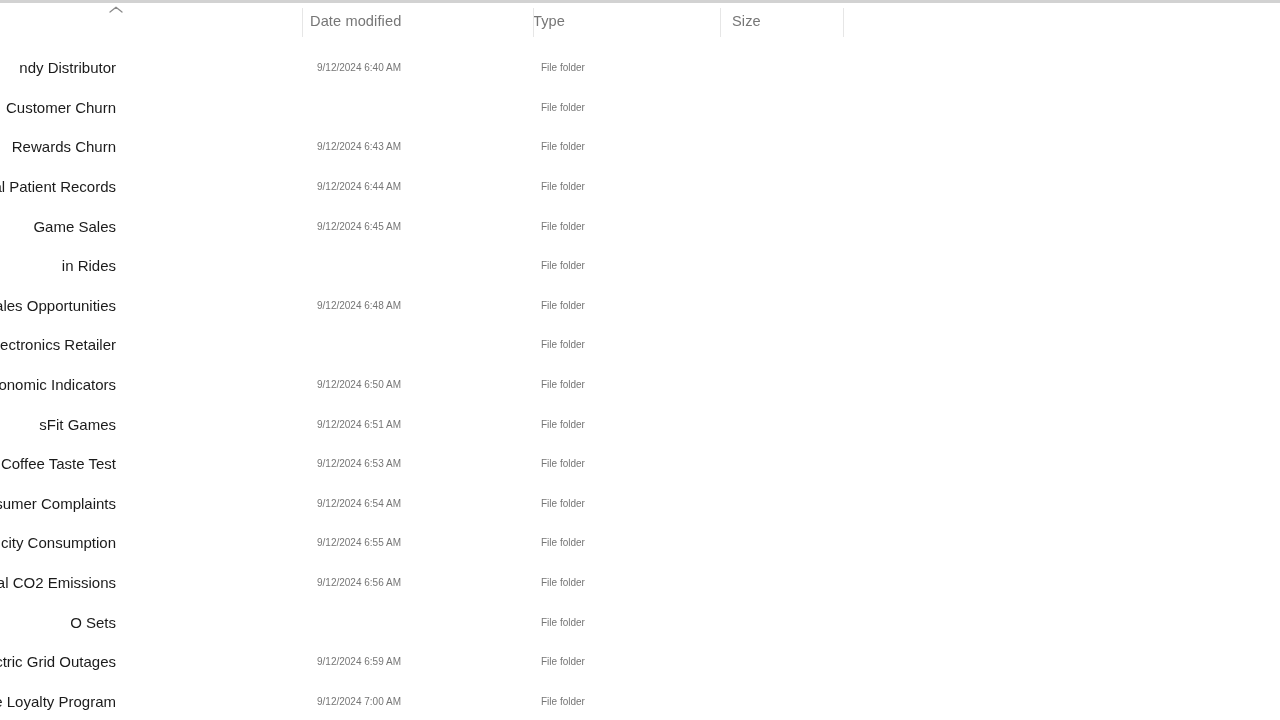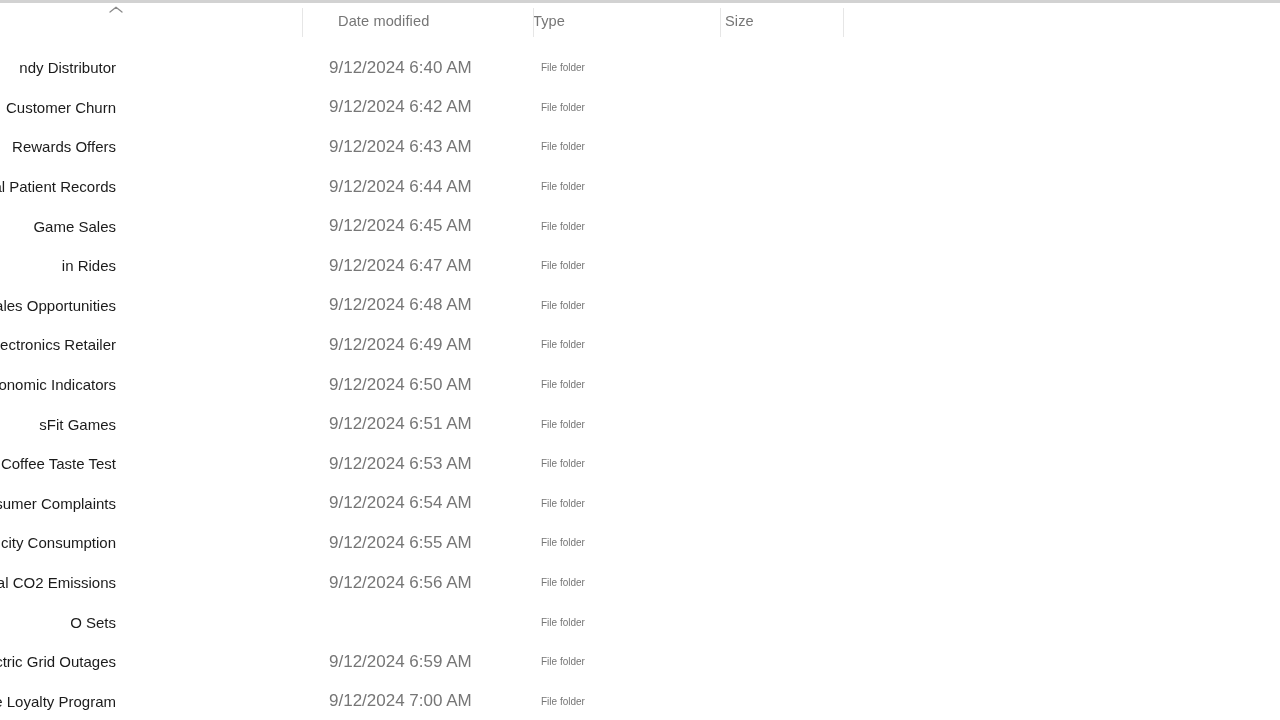--- a/index.html
+++ b/index.html
@@ -71,23 +71,23 @@
     position: absolute;
     left: 108px;
     top: 2px;
     width: 16px;
     height: 10px;
   }
   .sort-chevron svg { display: block; }
 
   
   #head-name      { left: 0px;   width: 302px; }
-  #head-date      { left: 314px; width: 231px; padding-left: 24px; }
+  #head-date      { left: 286px; width: 231px; padding-left: 24px; }
   #head-type      { left: 533px; width: 187px; padding-left: 0; }
-  #head-size      { left: 720px; width: 123px; padding-left: 5px; }
+  #head-size      { left: 720px; width: 123px; padding-left: 12px; }
 
   #div-name-date  { left: 302px; }
   #div-date-type  { left: 533px; }
   #div-type-size  { left: 720px; }
   #div-size-end   { left: 843px; }
 
   
   .file-list {
     position: absolute;
     left: 0;
@@ -117,23 +117,23 @@
   .cell-name {
     left: 0px;
     width: 302px;
     font-size: 15px;
     color: #1b1b1b;
     justify-content: flex-end;
     padding-right: 186px;
   }
 
   .cell-date {
-    left: 329px;
+    left: 317px;
     width: 216px;
-    font-size: 17px;
+    font-size: 10px;
     color: #767676;
   }
 
   .cell-type {
     left: 541px;
     width: 179px;
     font-size: 10px;
     color: #767676;
   }
 
@@ -182,57 +182,54 @@
 
   <div class="file-list" id="file-list">
       <div class="file-row">
         <div class="cell cell-name">ndy Distributor</div>
         <div class="cell cell-date">9/12/2024 6:40 AM</div>
         <div class="cell cell-type">File folder</div>
         <div class="cell cell-size"></div>
       </div>
       <div class="file-row">
         <div class="cell cell-name">Customer Churn</div>
-        <div class="cell cell-date">9/12/2024 6:42 AM</div>
-        <div class="cell cell-type">File folder</div>
-        <div class="cell cell-size"></div>
-      </div>
-      <div class="file-row">
-        <div class="cell cell-name">Rewards Offers</div>
+        <div class="cell cell-type">File folder</div>
+        <div class="cell cell-size"></div>
+      </div>
+      <div class="file-row">
+        <div class="cell cell-name">Rewards Churn</div>
         <div class="cell cell-date">9/12/2024 6:43 AM</div>
         <div class="cell cell-type">File folder</div>
         <div class="cell cell-size"></div>
       </div>
       <div class="file-row">
         <div class="cell cell-name">tal Patient Records</div>
         <div class="cell cell-date">9/12/2024 6:44 AM</div>
         <div class="cell cell-type">File folder</div>
         <div class="cell cell-size"></div>
       </div>
       <div class="file-row">
         <div class="cell cell-name"> Game Sales</div>
         <div class="cell cell-date">9/12/2024 6:45 AM</div>
         <div class="cell cell-type">File folder</div>
         <div class="cell cell-size"></div>
       </div>
       <div class="file-row">
         <div class="cell cell-name">in Rides</div>
-        <div class="cell cell-date">9/12/2024 6:47 AM</div>
         <div class="cell cell-type">File folder</div>
         <div class="cell cell-size"></div>
       </div>
       <div class="file-row">
         <div class="cell cell-name">Sales Opportunities</div>
         <div class="cell cell-date">9/12/2024 6:48 AM</div>
         <div class="cell cell-type">File folder</div>
         <div class="cell cell-size"></div>
       </div>
       <div class="file-row">
         <div class="cell cell-name">l Electronics Retailer</div>
-        <div class="cell cell-date">9/12/2024 6:49 AM</div>
         <div class="cell cell-type">File folder</div>
         <div class="cell cell-size"></div>
       </div>
       <div class="file-row">
         <div class="cell cell-name">d Economic Indicators</div>
         <div class="cell cell-date">9/12/2024 6:50 AM</div>
         <div class="cell cell-type">File folder</div>
         <div class="cell cell-size"></div>
       </div>
       <div class="file-row">

